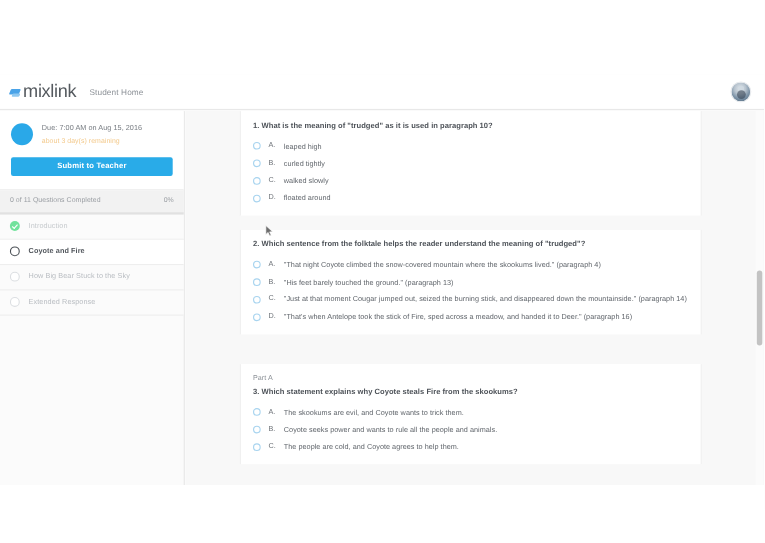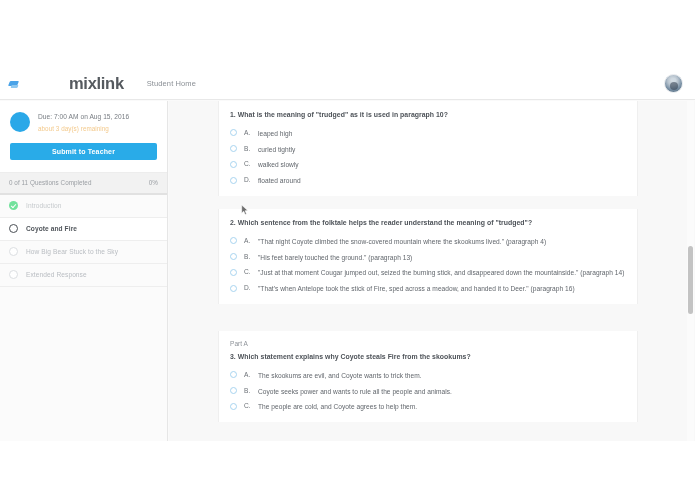--- a/index.html
+++ b/index.html
@@ -65,28 +65,27 @@
   .logo-mark .sw2 {
     position: absolute;
     left: 2px; top: 7px;
     width: 7px; height: 3px;
     background: #8fc8f0;
     transform: skewX(-22deg);
     border-radius: 1px;
   }
   .logo-text {
     font-size: 16.5px;
-    font-weight: 700;
+    font-weight: 400;
     color: #555a5f;
     letter-spacing: -0.3px;
     line-height: 1;
-    margin-left: 48px;
   }
   .nav-link {
-    margin-left: 23px;
+    margin-left: 12px;
     font-size: 7.5px;
     color: #8b9096;
     letter-spacing: 0.1px;
   }
 
   .avatar {
     position: absolute;
     right: 12px;
     top: 6px;
     width: 19px;

